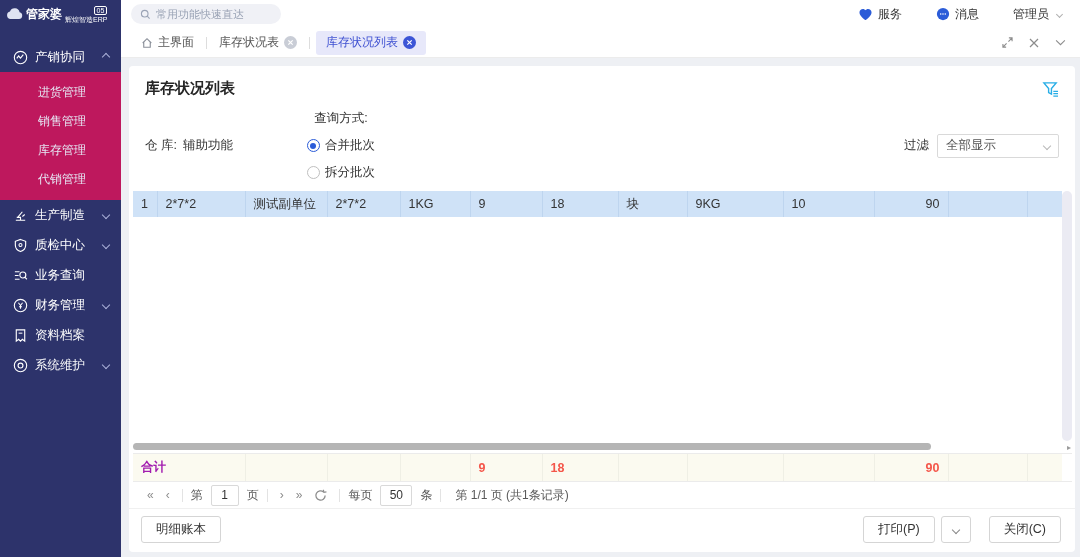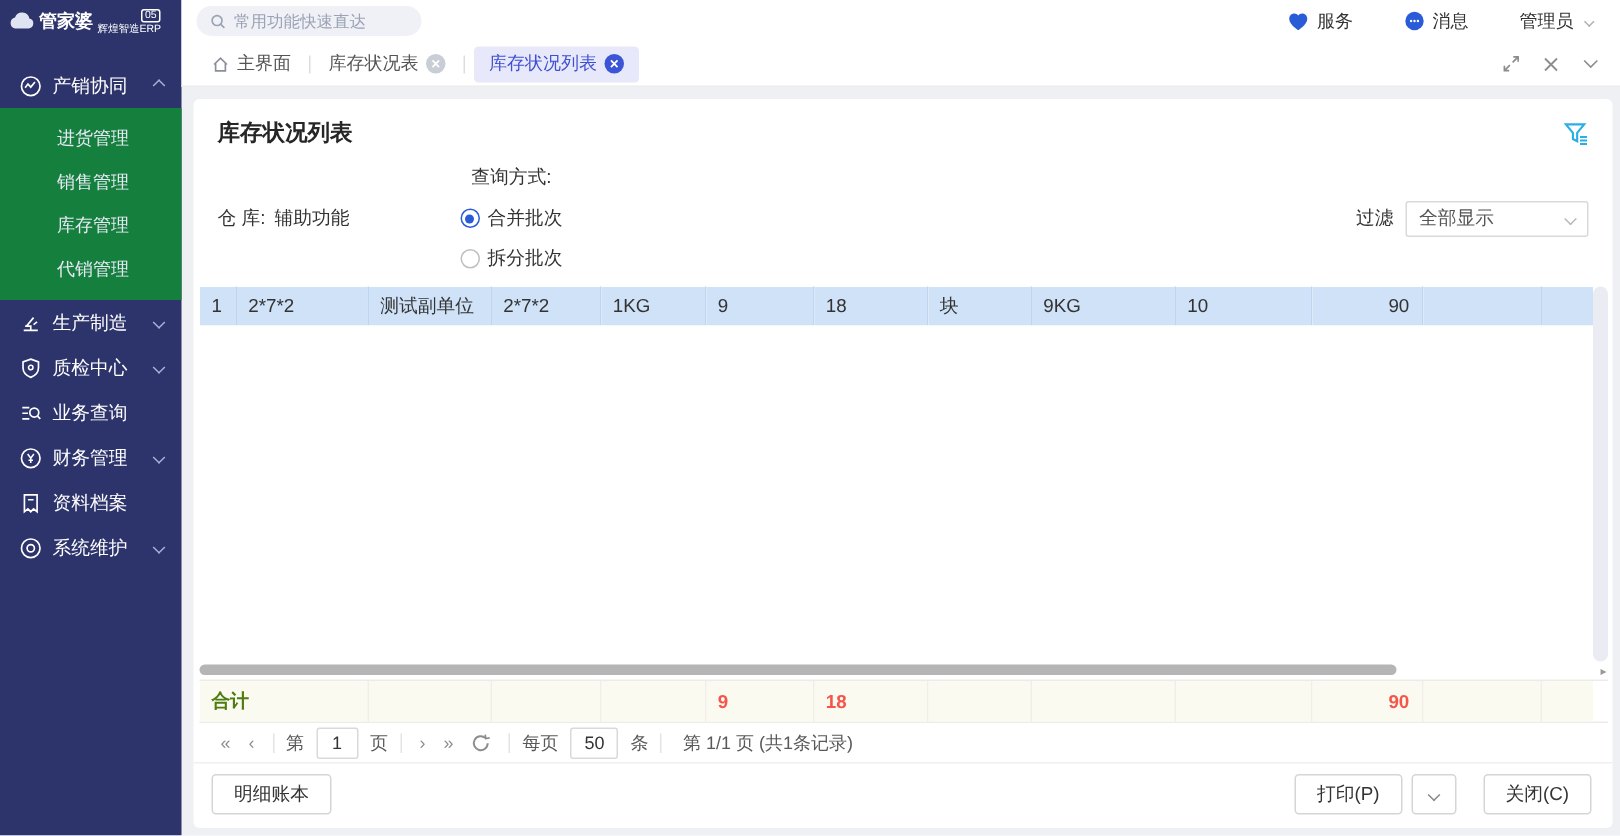--- a/index.html
+++ b/index.html
@@ -12,21 +12,21 @@
   .logo { height:28px; display:flex; align-items:center; padding:0 4px 0 6px; gap:3px; }
   .logo svg { flex-shrink:0; }
   .brand { font-size:12px; font-weight:bold; letter-spacing:0; white-space:nowrap; }
   .brand-right { display:flex; flex-direction:column; align-items:flex-end; line-height:1; }
   .badge { font-size:7px; border:1px solid #fff; border-radius:2px; padding:0 2px; margin-bottom:1px; }
   .brand-sub { font-size:7px; white-space:nowrap; }
   .nav { flex:1; padding-top:14px; }
   .nav-item { height:30px; display:flex; align-items:center; padding-left:12px; position:relative; font-size:12.5px; cursor:pointer; }
   .nav-item .nicon { width:16px; height:16px; margin-right:7px; display:flex; align-items:center; justify-content:center; }
   .nav-item .chev { position:absolute; right:12px; color:#aab0d8; }
-  .submenu { background:#15803d; padding:6px 0; }
+  .submenu { background:#be185d; padding:6px 0; }
   .sub-item { height:29px; display:flex; align-items:center; padding-left:38px; font-size:12px; color:#e6e8f5; cursor:pointer; }
 
   .chev { display:inline-block; width:6px; height:6px; border-right:1.4px solid currentColor; border-bottom:1.4px solid currentColor; transform:rotate(45deg); }
   .chev.up { transform:rotate(-135deg); }
 
   
   .main { flex:1; display:flex; flex-direction:column; min-width:0; }
   .topbar { height:28px; background:#fff; display:flex; align-items:center; padding:0 18px 0 10px; }
   .search-pill { width:150px; height:20px; border-radius:10px; background:#f0f1f6; color:#9aa3b5; font-size:11px; display:flex; align-items:center; gap:5px; padding:0 9px; }
   .topbar-right { margin-left:auto; display:flex; align-items:center; gap:34px; }
@@ -74,21 +74,21 @@
   .table-fill { flex:1; background:#fff; }
 
   .hscroll { height:8px; margin:2px 14px 2px 4px; position:relative; }
   .hscroll .thumb { position:absolute; left:0; top:0; height:7px; width:86%; background:#b5b5b5; border-radius:4px; cursor:pointer; }
   .hscroll .harrow { position:absolute; right:-10px; top:0; font-size:8px; color:#999; }
 
   .totals-band { border-top:1px solid #ebebeb; border-bottom:1px solid #ebebeb; margin:0 3px 0 4px; }
   table.tgrid { width:calc(100% - 10px); border-collapse:collapse; table-layout:fixed; }
   .tgrid td { height:27px; background:#fbfaf0; font-size:12.5px; border-right:1px solid #efefe5; padding:0 8px; white-space:nowrap; overflow:hidden; }
   .tgrid td:last-child { border-right:none; }
-  .tgrid td.lbl { font-weight:bold; color:#4d7c0f; }
+  .tgrid td.lbl { font-weight:bold; color:#a21caf; }
   .tgrid td.red { color:#f4564a; font-weight:bold; }
   .tgrid td.num-r { text-align:right; }
 
   
   .pager { height:27px; display:flex; align-items:center; padding-left:12px; font-size:12px; color:#595959; border-bottom:1px solid #f0f0f0; }
   .pager .pg-ic { color:#8c8c8c; cursor:pointer; padding:0 6px; font-size:12px; }
   .pager .vsep { width:1px; height:13px; background:#e3e3e3; margin:0 6px; }
   .pg-input { width:28px; height:21px; border:1px solid #d9d9d9; border-radius:2px; text-align:center; font-size:12px; color:#333; margin:0 6px; font-family:inherit; }
   .pg-input.per { width:32px; }
   .pg-word { margin:0 2px; }

